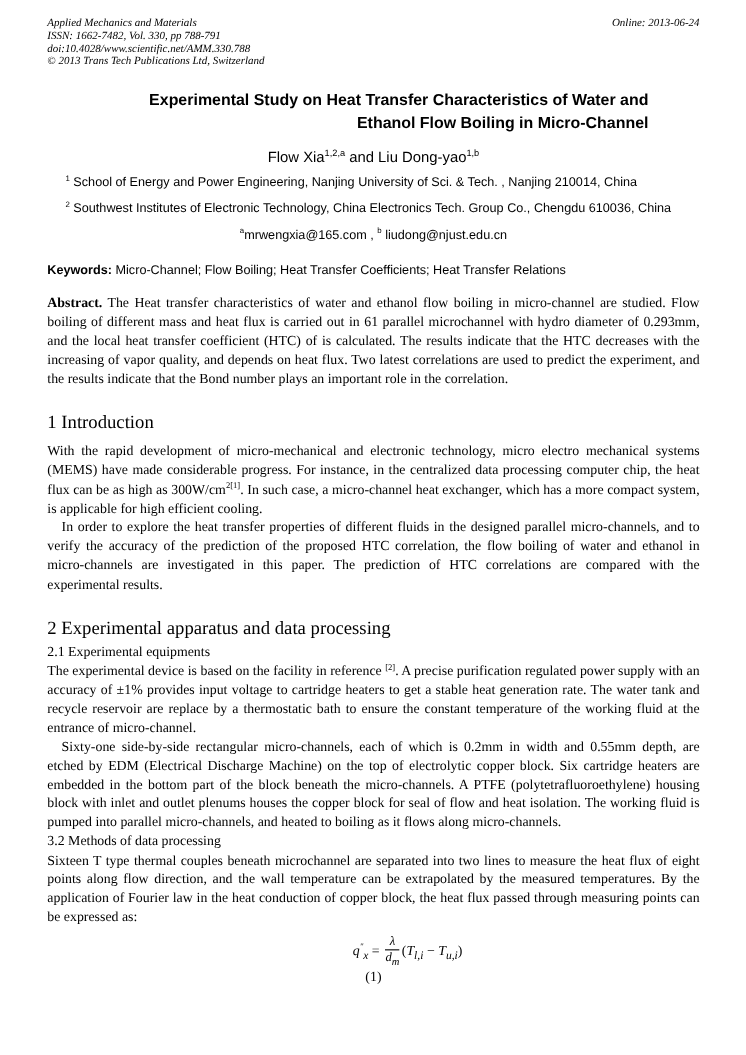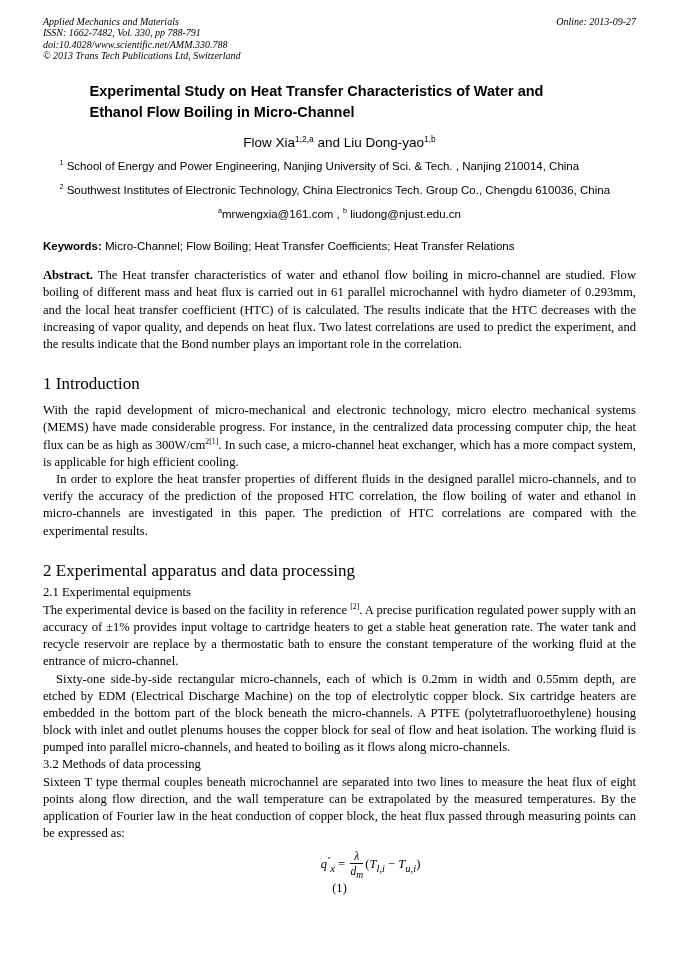--- a/index.html
+++ b/index.html
@@ -21,21 +21,21 @@
     font-style: italic;
     font-size: 10px;
     line-height: 11.3px;
   }
   sup { font-size: 0.62em; line-height: 0; }
   .title {
     font-family: "Liberation Sans", sans-serif;
     font-weight: bold;
     font-size: 14.5px;
     line-height: 21px;
-    text-align: left;
+    text-align: right;
     max-width: 500px;
     margin: 20px auto 0;
   }
   .authors {
     text-align: center;
     font-family: "Liberation Sans", sans-serif;
     font-size: 13.5px;
     margin-top: 12px;
   }
   .affiliation {
@@ -105,32 +105,32 @@
 
 <div class="page">
 
   <header class="page-header">
     <div>
       <div>Applied Mechanics and Materials</div>
       <div>ISSN: 1662-7482, Vol. 330, pp 788-791</div>
       <div>doi:10.4028/www.scientific.net/AMM.330.788</div>
       <div>© 2013 Trans Tech Publications Ltd, Switzerland</div>
     </div>
-    <div>Online: 2013-09-27</div>
+    <div>Online: 2013-06-24</div>
   </header>
 
   <h1 class="title">Experimental Study on Heat Transfer Characteristics of Water and Ethanol Flow Boiling in Micro-Channel</h1>
 
   <div class="authors"><span>Flow Xia</span><sup>1,2,a</sup><span> and </span><span>Liu Dong-yao</span><sup>1,b</sup></div>
 
   <div class="affiliation"><sup>1</sup><span> School of Energy and Power Engineering, Nanjing University of Sci. &amp; Tech. , Nanjing 210014, China</span></div>
 
   <div class="affiliation"><sup>2</sup><span> Southwest Institutes of Electronic Technology, China Electronics Tech. Group Co., Chengdu 610036, China</span></div>
 
-  <div class="emails"><sup>a</sup><span>mrwengxia@161.com , </span><sup>b</sup><span> liudong@njust.edu.cn</span></div>
+  <div class="emails"><sup>a</sup><span>mrwengxia@165.com , </span><sup>b</sup><span> liudong@njust.edu.cn</span></div>
 
   <div class="keywords"><span class="bold">Keywords:</span><span> Micro-Channel; Flow Boiling; Heat Transfer Coefficients; Heat Transfer Relations</span></div>
 
   <p class="abstract"><span class="bold">Abstract.</span><span> The Heat transfer characteristics of water and ethanol flow boiling in micro-channel are studied. Flow boiling of different mass and heat flux is carried out in 61 parallel microchannel with hydro diameter of 0.293mm, and the local heat transfer coefficient (HTC) of is calculated. The results indicate that the HTC decreases with the increasing of vapor quality, and depends on heat flux. Two latest correlations are used to predict the experiment, and the results indicate that the Bond number plays an important role in the correlation.</span></p>
 
   <h2 class="section-heading">1 Introduction</h2>
 
   <p class="para"><span>With the rapid development of micro-mechanical and electronic technology, micro electro mechanical systems (MEMS) have made considerable progress. For instance, in the centralized data processing computer chip, the heat flux can be as high as 300W/cm</span><sup>2[1]</sup><span>. In such case, a micro-channel heat exchanger, which has a more compact system, is applicable for high efficient cooling.</span></p>
 
   <p class="para indent">In order to explore the heat transfer properties of different fluids in the designed parallel micro-channels, and to verify the accuracy of the prediction of the proposed HTC correlation, the flow boiling of water and ethanol in micro-channels are investigated in this paper. The prediction of HTC correlations are compared with the experimental results.</p>

